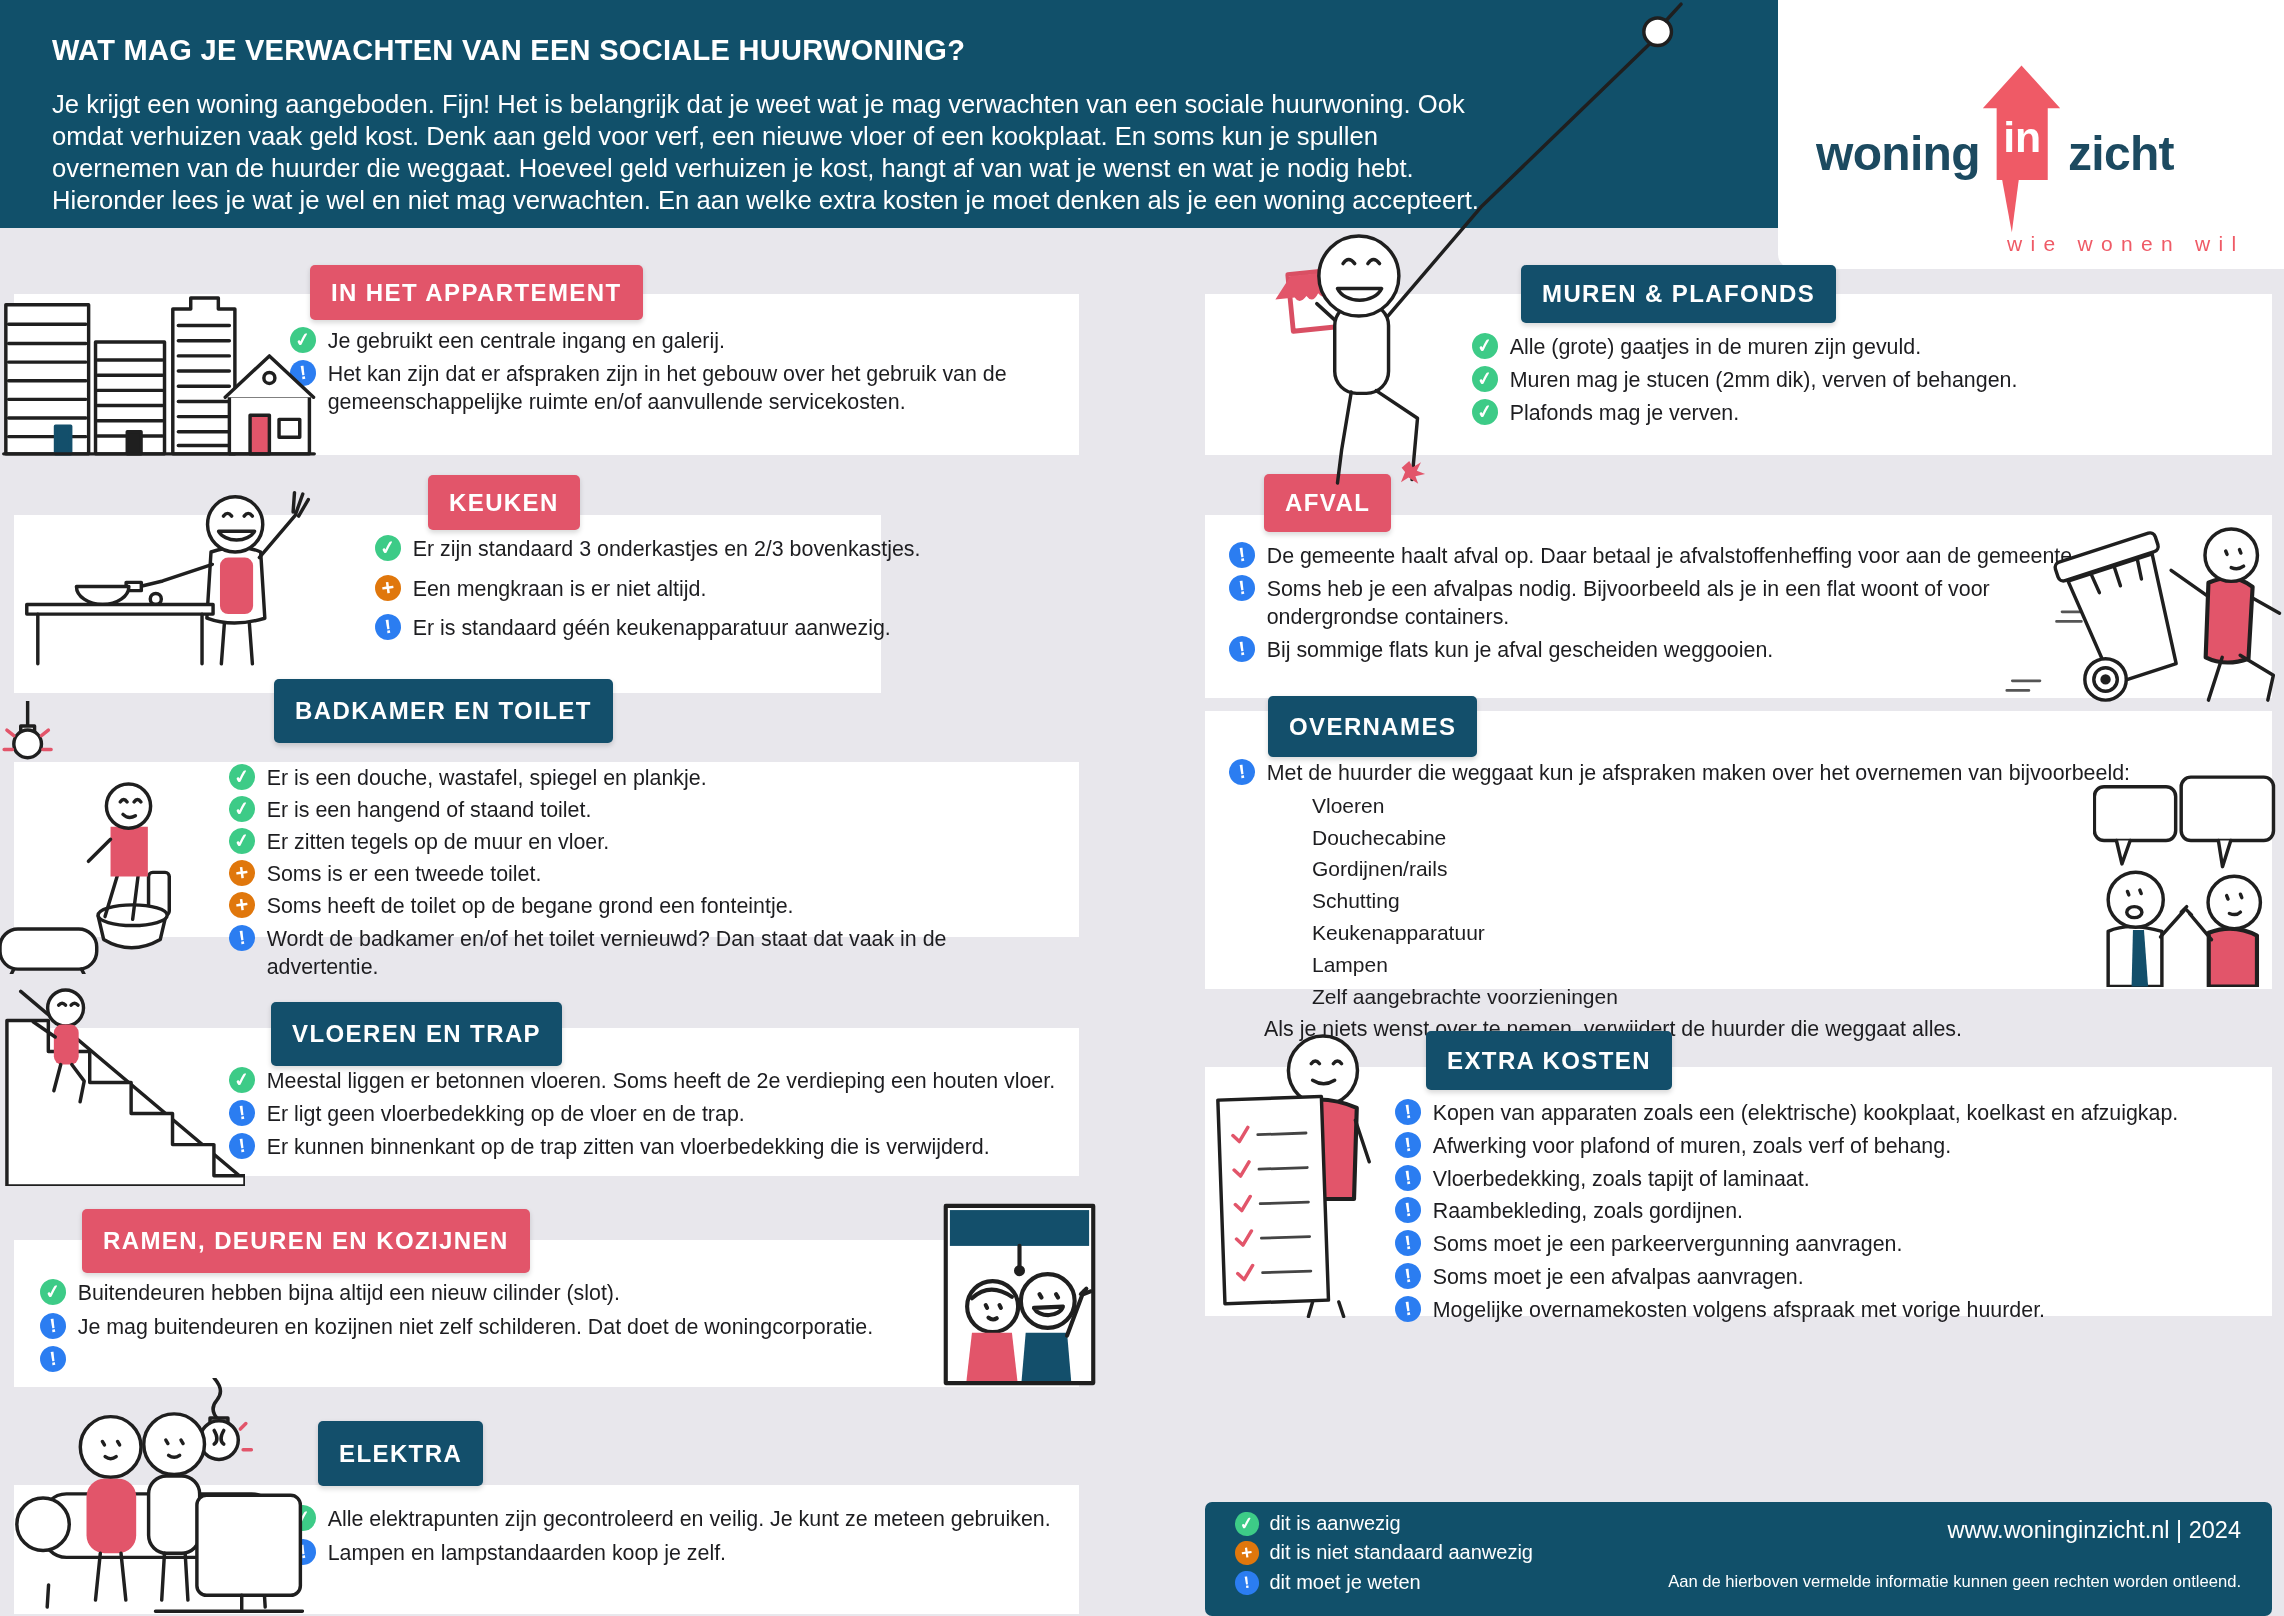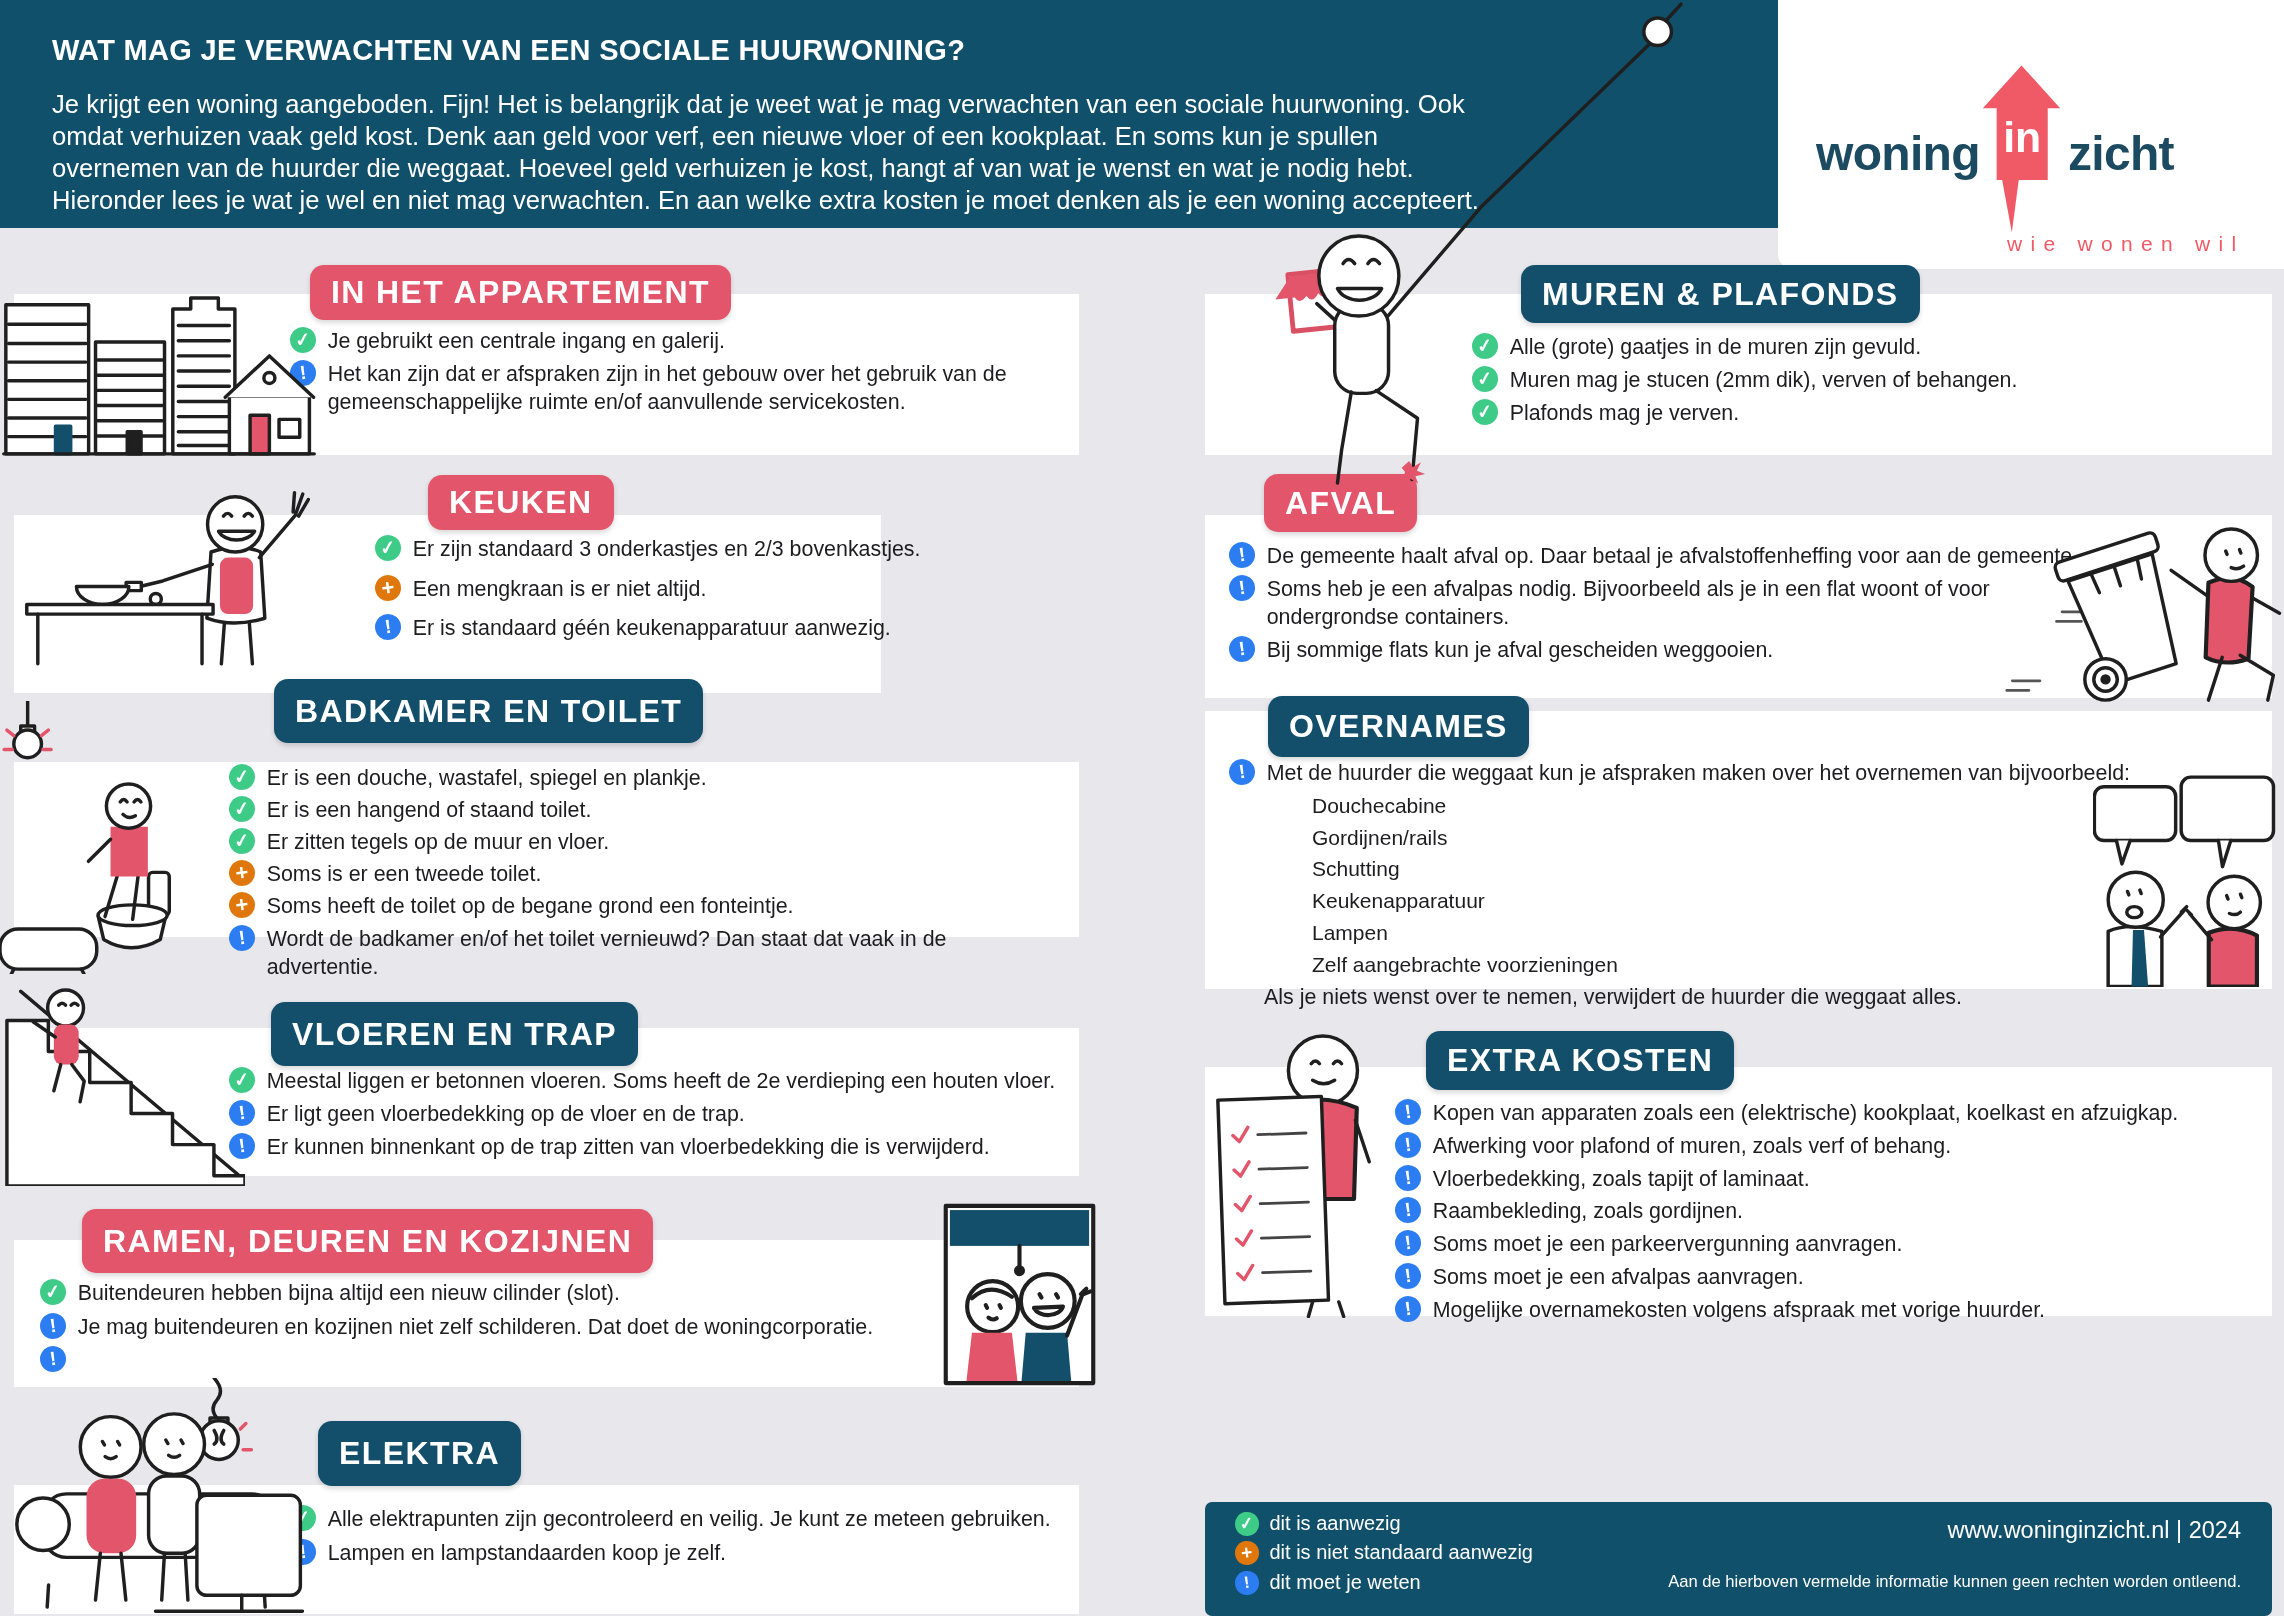--- a/index.html
+++ b/index.html
@@ -23,22 +23,22 @@
   #card-badkamer{left:14px;top:762px;width:1065px;height:175px}
   #card-vloeren {left:14px;top:1028px;width:1065px;height:148px}
   #card-ramen   {left:14px;top:1240px;width:1065px;height:147px}
   #card-elektra {left:14px;top:1485px;width:1065px;height:129px}
   #card-muren   {left:1205px;top:294px;width:1067px;height:161px}
   #card-afval   {left:1205px;top:515px;width:1067px;height:183px}
   #card-overnames{left:1205px;top:711px;width:1067px;height:278px}
   #card-extra   {left:1205px;top:1067px;width:1067px;height:249px}
   
   .badge{position:absolute;display:flex;align-items:center;justify-content:center;
-    color:#fff;font-weight:bold;font-size:32px;letter-spacing:1.4px;white-space:nowrap;
-    padding:0 21px;border-radius:14px;z-index:3;box-shadow:0 2.8px 5.5px rgba(0,0,0,.15)}
+    color:#fff;font-weight:bold;font-size:24px;letter-spacing:1.4px;white-space:nowrap;
+    padding:0 21px;border-radius:5px;z-index:3;box-shadow:0 2.8px 5.5px rgba(0,0,0,.15)}
   .badge.red{background:#e2556a}.badge.teal{background:#134f6b}
   #card-apartment .badge{left:296px;top:-29px;height:55px}
   #card-keuken   .badge{left:414px;top:-40px;height:55px}
   #card-badkamer .badge{left:260px;top:-83px;height:64px}
   #card-vloeren  .badge{left:257px;top:-26px;height:64px}
   #card-ramen    .badge{left:68px;top:-31px;height:64px}
   #card-elektra  .badge{left:304px;top:-64px;height:65px}
   #card-muren    .badge{left:316px;top:-29px;height:58px}
   #card-afval    .badge{left:59px;top:-41px;height:58px}
   #card-overnames .badge{left:63px;top:-15px;height:61px}
@@ -246,20 +246,21 @@
 </section>
 
 <section class="card" id="card-overnames">
   <div class="badge teal">OVERNAMES</div>
   <ul class="items">
       <li>
         <span class="ico info">!</span>
         <span class="txt">Met de huurder die weggaat kun je afspraken maken over het overnemen van bijvoorbeeld:</span>
       </li>
       <ul class="bullets">
+        <li>Vloeren</li>
         <li>Douchecabine</li>
         <li>Gordijnen/rails</li>
         <li>Schutting</li>
         <li>Keukenapparatuur</li>
         <li>Lampen</li>
         <li>Zelf aangebrachte voorzieningen</li>
       </ul>
       <li class="no-icon">
         <span class="txt">Als je niets wenst over te nemen, verwijdert de huurder die weggaat alles.</span>
       </li>

